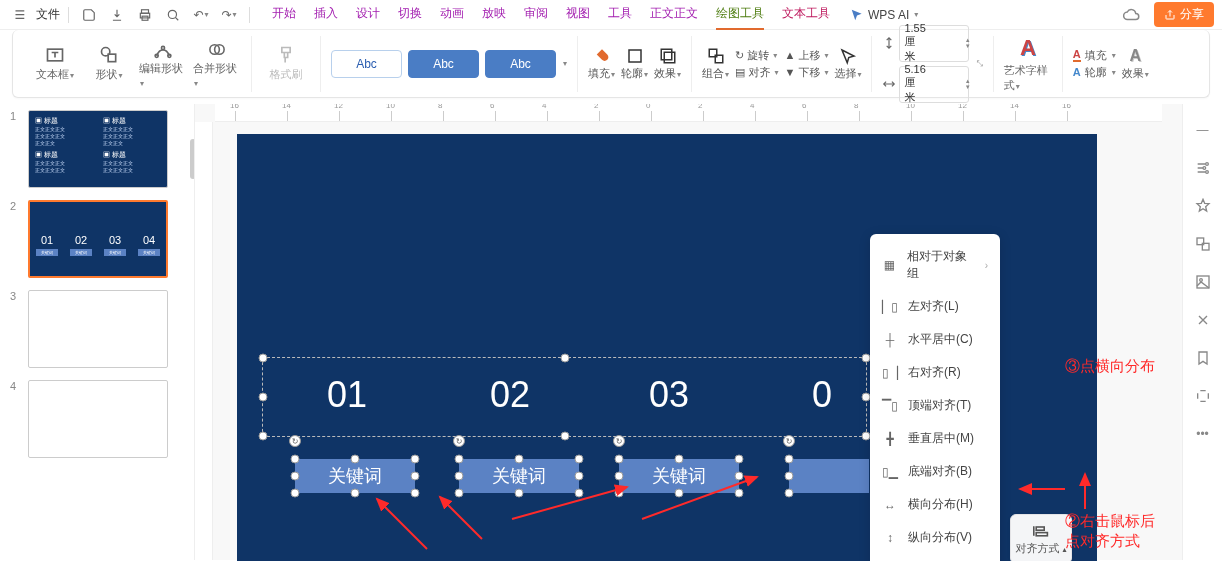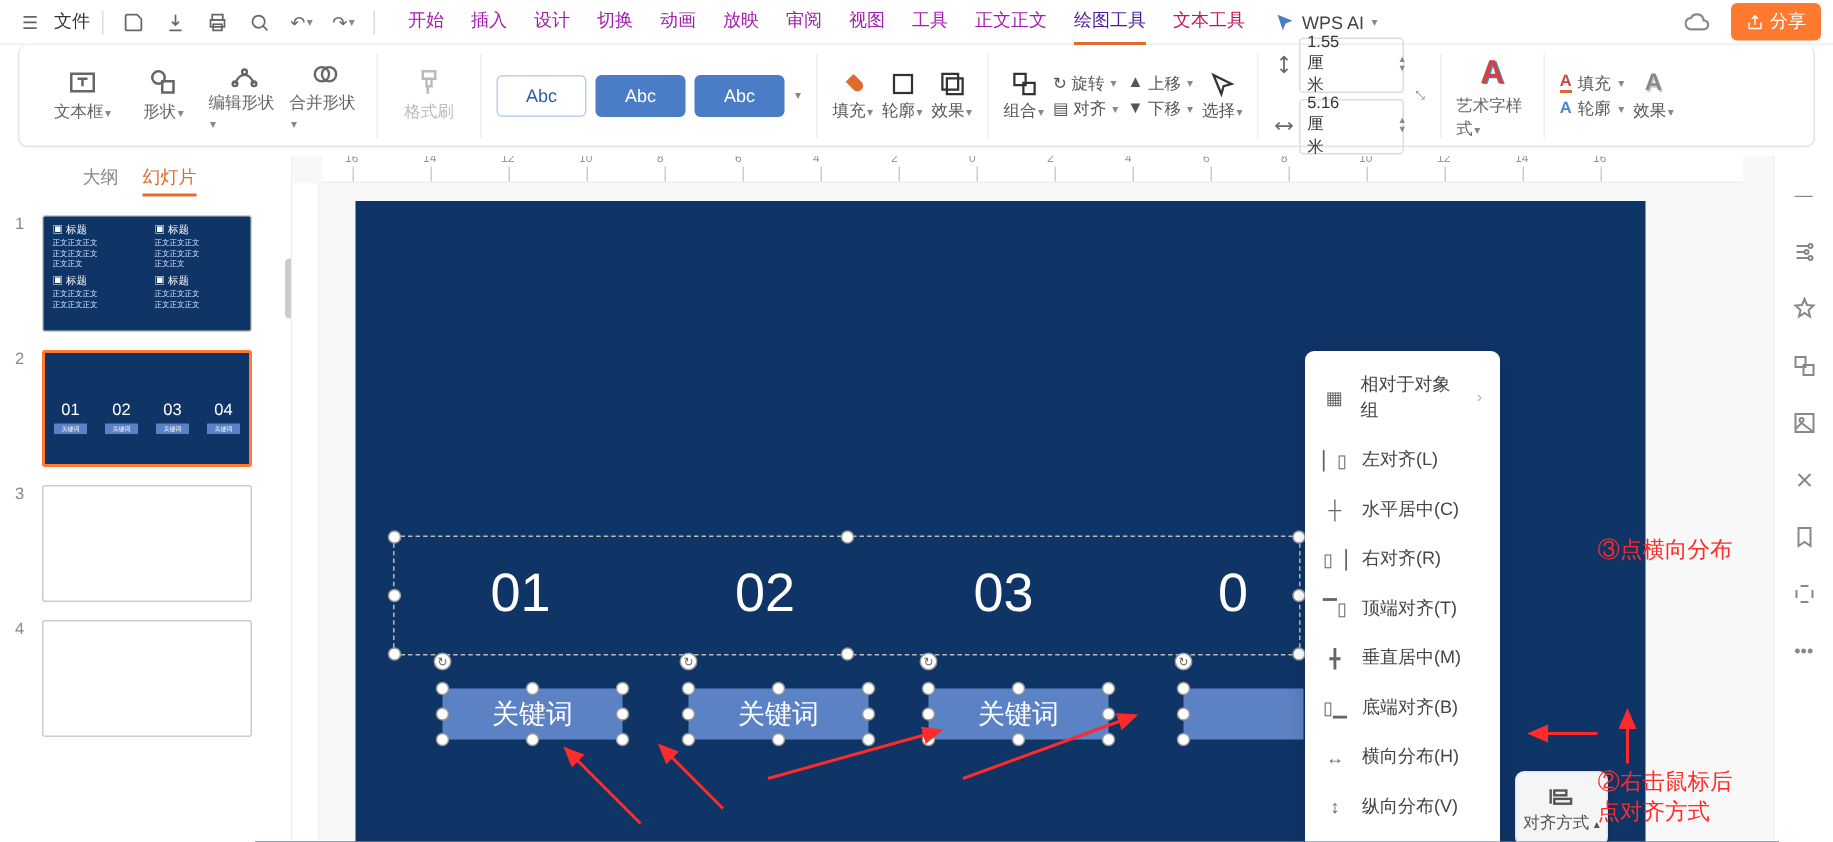--- a/index.html
+++ b/index.html
@@ -5,37 +5,37 @@
 * { margin: 0; padding: 0; box-sizing: border-box; font-family: "Microsoft YaHei", sans-serif; }
 body { background: #fff; width: 1222px; height: 561px; overflow: hidden; font-size: 12px; color: #333; }
 
 
 .menubar { height: 30px; display: flex; align-items: center; padding: 0 8px; gap: 2px; border-bottom: 1px solid #eee; }
 .menu-left { display: flex; align-items: center; gap: 4px; }
 .menu-left .icon-btn { width: 24px; height: 24px; display: flex; align-items: center; justify-content: center; color: #666; border-radius: 3px; }
 .menu-left .divider { width: 1px; height: 16px; background: #ddd; margin: 0 4px; }
 .menubar .tabs { display: flex; margin-left: 16px; gap: 18px; }
 .menubar .tab { color: #a21caf; padding: 6px 0; }
-.menubar .tab.active { color: #4c1d95; border-bottom: 2px solid #e16a2e; }
+.menubar .tab.active { color: #4d7c0f; border-bottom: 2px solid #e16a2e; }
 .menubar .tab.orange { color: #be185d; }
 .menubar .ai { margin-left: 18px; display: flex; align-items: center; gap: 4px; color: #444; font-size: 12px; }
 .menubar .ai svg { width: 14px; height: 14px; }
 .menubar .spacer { flex: 1; }
 .share-btn { background: #ff7a2e; color: #fff; padding: 4px 10px; border-radius: 4px; display: flex; align-items: center; gap: 4px; }
 .cloud-btn { width: 24px; height: 24px; display: flex; align-items: center; justify-content: center; color: #888; margin-right: 8px; }
 
 
 .ribbon { height: 68px; background: #fff; border: 1px solid #e5e5e5; border-top: none; margin: 0 12px 6px 12px; border-radius: 6px; display: flex; align-items: center; padding: 0 8px; box-shadow: 0 1px 2px rgba(0,0,0,0.03); }
 .rgroup { display: flex; align-items: center; gap: 6px; padding: 0 10px; height: 56px; border-right: 1px solid #eee; }
 .rgroup:last-child { border-right: none; }
 .big-btn { display: flex; flex-direction: column; align-items: center; justify-content: center; width: 48px; height: 48px; color: #666; gap: 2px; border-radius: 4px; }
 .big-btn .lbl { font-size: 11px; }
 .big-btn.disabled { color: #bbb; }
 .small-dd { display: flex; flex-direction: column; align-items: center; color: #555; font-size: 11px; gap: 1px; }
-.abc-btn { width: 60px; height: 28px; border: 1px solid #b8d0ec; border-radius: 4px; display: flex; align-items: center; justify-content: center; font-size: 12px; background: #fff; color: #2a5db0; }
+.abc-btn { width: 71px; height: 28px; border: 1px solid #b8d0ec; border-radius: 4px; display: flex; align-items: center; justify-content: center; font-size: 12px; background: #fff; color: #2a5db0; }
 .abc-btn.fill { background: #4a7dc5; color: #fff; border-color: #4a7dc5; }
 .dim-input { width: 70px; height: 37px; border: 1px solid #ddd; border-radius: 3px; font-size: 11px; padding: 0 4px; display: flex; align-items: center; justify-content: space-between; gap: 39px; }
 .spin { display: flex; flex-direction: column; font-size: 6px; line-height: 6px; color: #888; }
 
 
 .main { display: flex; height: 456px; }
 .sidepanel { width: 195px; border-right: 1px solid #eee; display: flex; flex-direction: column; }
 .sidetabs { display: flex; gap: 16px; padding: 6px 0 6px 55px; font-size: 12px; }
 .sidetab { color: #888; }
 .sidetab.active { color: #e16a2e; border-bottom: 2px solid #e16a2e; padding-bottom: 2px; }
@@ -313,24 +313,20 @@
     <div class="small-dd">
         <span style="font-size:16px;font-weight:bold;color:#888;text-shadow:1px 1px 0 #ccc;">A</span>
         <span><span>效果</span><span class="chev">▾</span></span>
       </div>
   </div>
 </div>
 
 <div class="main">
 
   <div class="sidepanel">
-    <div class="sidetabs">
-      <span class="sidetab">大纲</span>
-      <span class="sidetab active">幻灯片</span>
-    </div>
     <div class="thumbs" style="position:relative;">
       <div class="scrollthumb"></div>
       <div class="thumb-row">
         <span class="thumb-num">1</span>
         <div class="thumb dark">
           <div class="t1-content">
             <div class="t1-col"><div class="t1-h">▣ 标题</div>正文正文正文<br>正文正文正文<br>正文正文</div>
             <div class="t1-col"><div class="t1-h">▣ 标题</div>正文正文正文<br>正文正文正文<br>正文正文</div>
             <div class="t1-col"><div class="t1-h">▣ 标题</div>正文正文正文<br>正文正文正文</div>
             <div class="t1-col"><div class="t1-h">▣ 标题</div>正文正文正文<br>正文正文正文</div>

